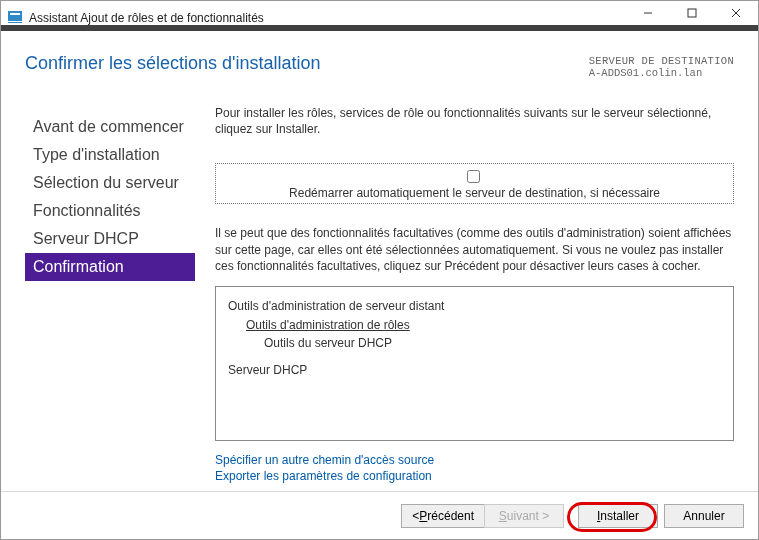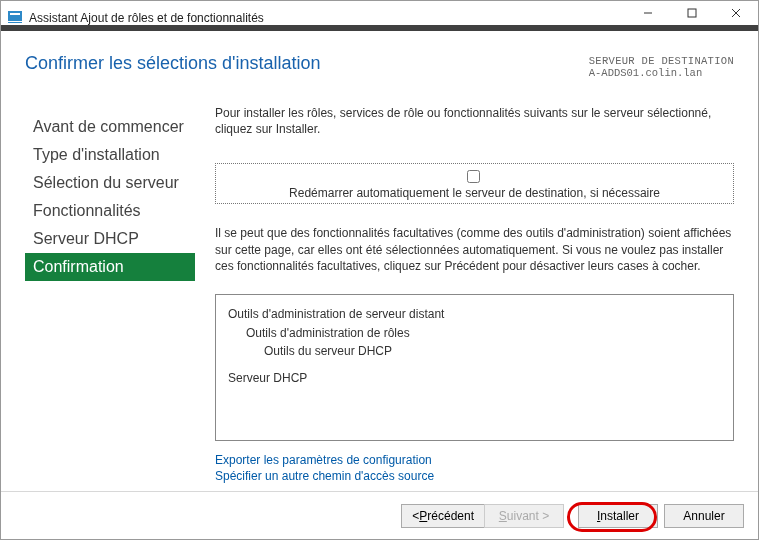--- a/index.html
+++ b/index.html
@@ -12,29 +12,29 @@
   .win-controls div { width: 44px; display: flex; align-items: center; justify-content: center; color: #555; }
   .win-controls svg { width: 10px; height: 10px; }
   .content { position: absolute; top: 30px; bottom: 48px; left: 0; right: 0; }
   .header { padding: 22px 24px 10px 24px; display: flex; align-items: flex-start; }
   .page-title { font-size: 18px; font-weight: 300; color: #1862ad; flex: 1; }
   .server-info { font-size: 10.5px; color: #666; margin-top: 2px; font-family: Liberation Mono, monospace; }
   .server-info .label { letter-spacing: 0.3px; }
   .body { display: flex; padding: 0 24px; position: absolute; top: 74px; bottom: 0; left: 0; right: 0; }
   .sidebar { width: 170px; padding-top: 8px; flex-shrink: 0; }
   .sidebar-item { font-size: 16px; color: #444; padding: 5px 8px; margin-bottom: 0; cursor: pointer; }
-  .sidebar-item.selected { background: #15803d; color: #fff; }
+  .sidebar-item.selected { background: #4c1d95; color: #fff; }
   .sidebar-item.disabled { color: #bbb; cursor: default; }
   .main { flex: 1; padding-left: 20px; font-size: 12px; color: #333; display: flex; flex-direction: column; }
   .intro { margin-bottom: 26px; line-height: 1.35; }
   .chk-row { border: 1px dotted #777; padding: 3px 6px; display: flex; align-items: center; margin-bottom: 21px; flex-direction: column; }
   .chk-row input { margin-right: 6px; width: 13px; height: 13px; }
   .note { line-height: 1.35; margin-bottom: 12px; }
-  .listing { border: 1px solid #888; flex: 1; padding: 10px 12px; line-height: 1.55; overflow: auto; margin-top: 8px; }
-  .i1 { padding-left: 18px; }
+  .listing { border: 1px solid #888; flex: 1; padding: 10px 12px; line-height: 1.55; overflow: auto; }
+  .i1 { padding-left: 18px; text-decoration: underline; }
   .i2 { padding-left: 36px; }
   .links { margin-top: 12px; margin-bottom: 6px; }
   .links div { color: #005aa8; cursor: pointer; font-size: 12px; margin-bottom: 2px; }
   .footer { position: absolute; bottom: 0; left: 0; right: 0; height: 48px; border-top: 1px solid #d8d8d8; display: flex; align-items: center; justify-content: flex-end; padding: 0 14px; gap: 6px; }
   .btn { min-width: 80px; height: 24px; background: #efefef; border: 1px solid #aaa; font-size: 12px; display: flex; align-items: center; justify-content: center; cursor: pointer; padding: 0 10px; }
   .btn.disabled { color: #aaa; border-color: #ccc; cursor: default; }
   .btn-group { display: flex; margin-right: 8px; }
   .btn-group .btn:first-child { border-right: none; }
   .highlight-ring { position: absolute; border: 3px solid #d00; border-radius: 16px; pointer-events: none; }
   .u { text-decoration: underline; }
@@ -105,22 +105,22 @@
         <div class="note">Il se peut que des fonctionnalités facultatives (comme des outils d'administration) soient affichées sur cette page, car elles ont été sélectionnées automatiquement. Si vous ne voulez pas installer ces fonctionnalités facultatives, cliquez sur Précédent pour désactiver leurs cases à cocher.</div>
 
         <div class="listing">
           <div>Outils d'administration de serveur distant</div>
           <div class="i1">Outils d'administration de rôles</div>
           <div class="i2">Outils du serveur DHCP</div>
           <div style="margin-top:8px">Serveur DHCP</div>
         </div>
 
         <div class="links">
+          <div>Spécifier un autre chemin d'accès source</div>
           <div>Exporter les paramètres de configuration</div>
-          <div>Spécifier un autre chemin d'accès source</div>
         </div>
       </div>
     </div>
   </div>
 
   <div class="footer">
     <div class="btn-group">
       <div class="btn">
           <span>&lt; </span>
           <span class="u">P</span>

